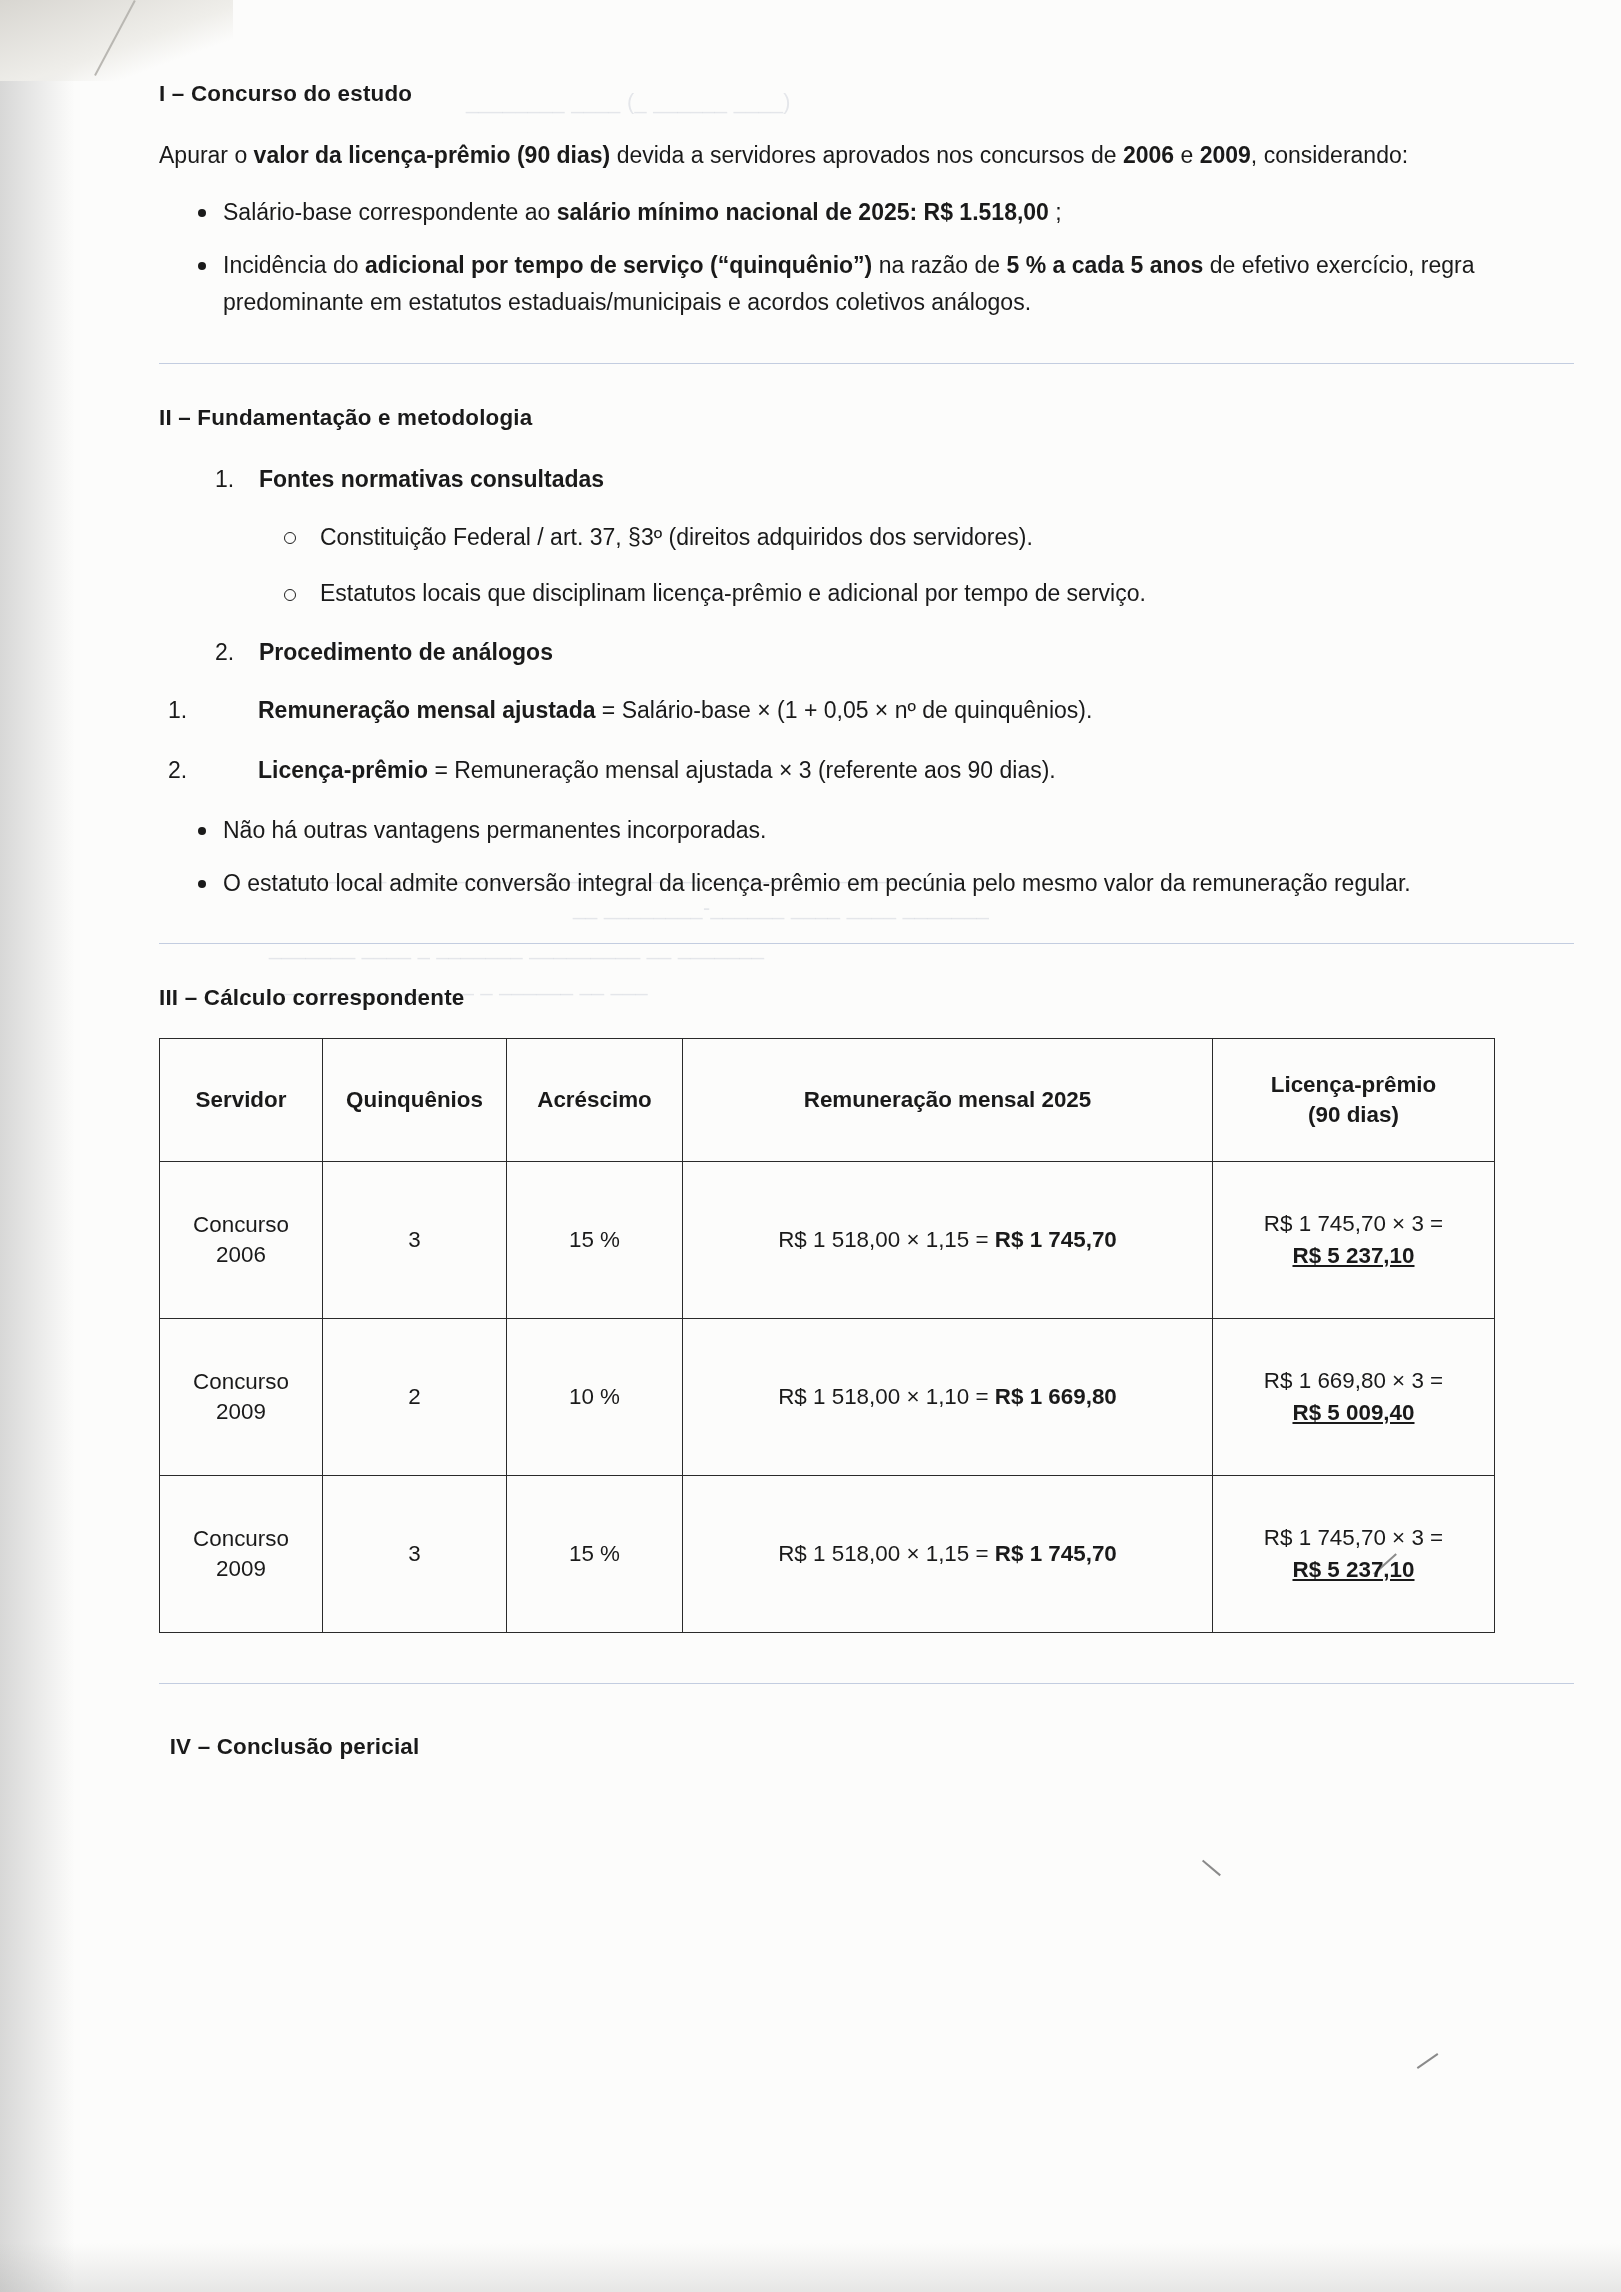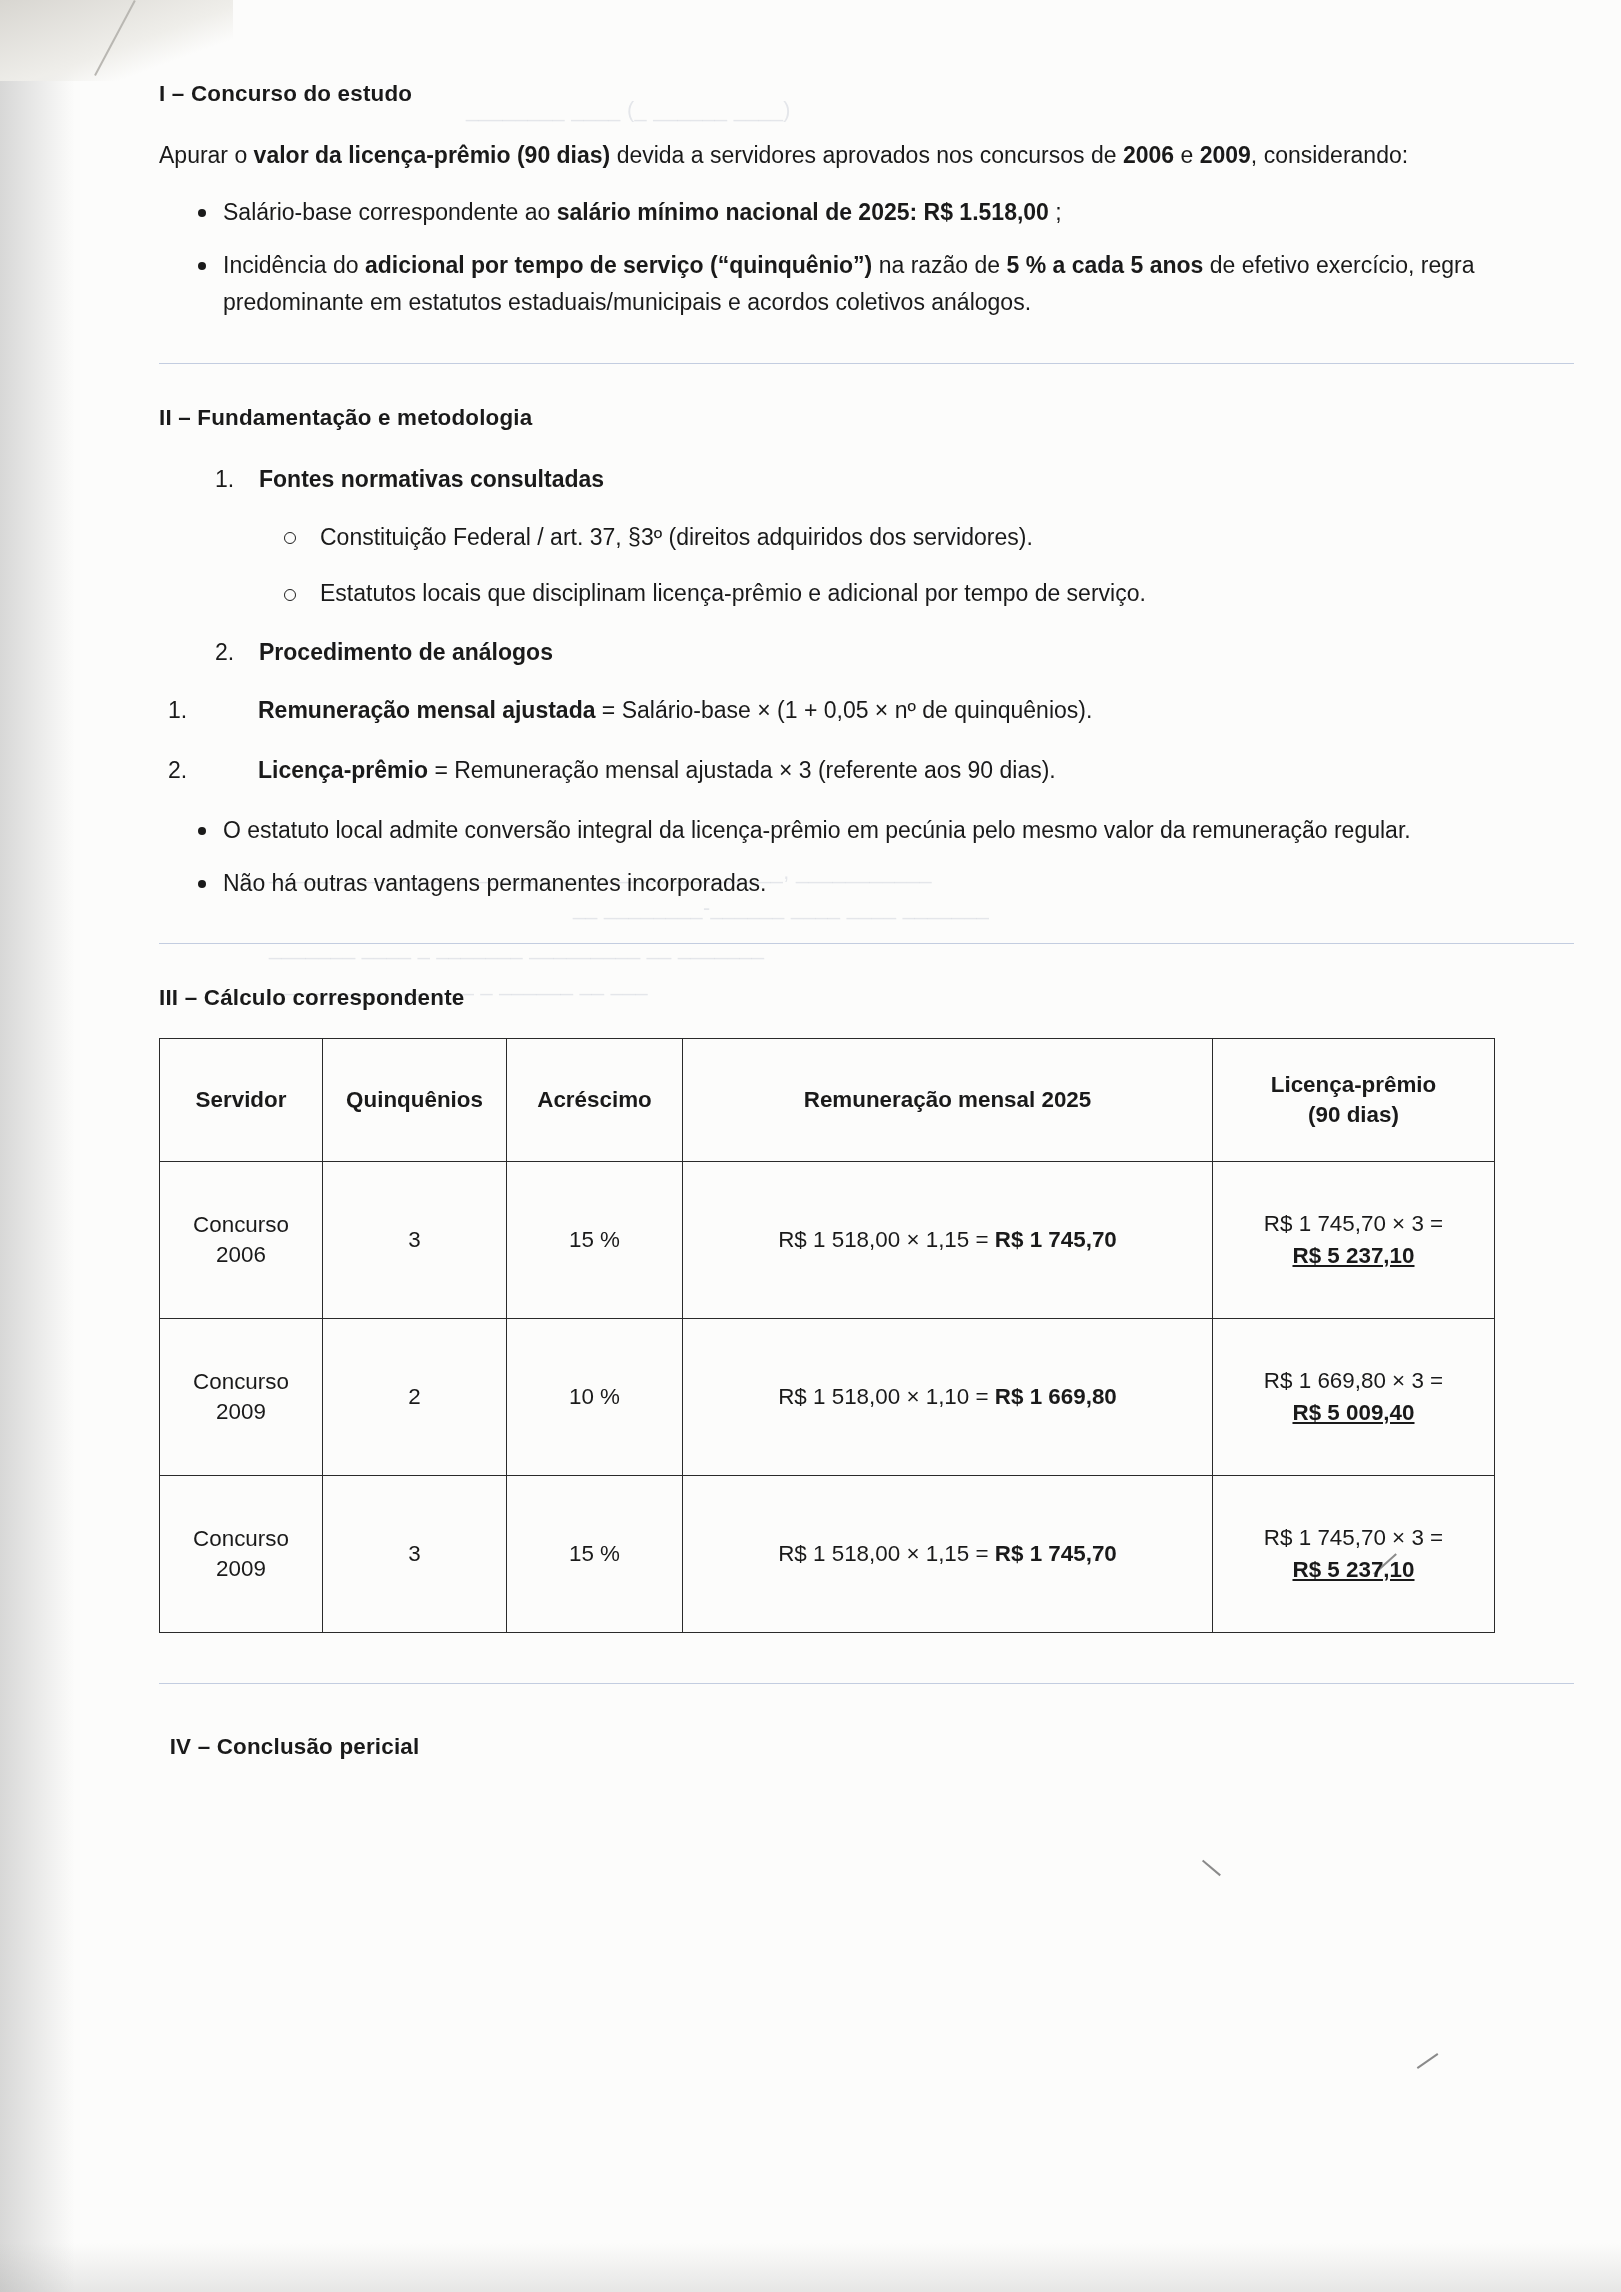--- a/index.html
+++ b/index.html
@@ -221,21 +221,21 @@
 </style>
 </head>
 <body>
 
 <div class="page">
 
   <div class="scan-shadow-left"></div>
   <div class="scan-corner"></div>
   <div class="scan-shadow-bottom"></div>
 
-  <div class="ghost" style="top:98px; left:466px;">________ ____ (_ ______ ____)</div>
+  <div class="ghost" style="top:90px; left:466px;">________ ____ (_ ______ ____)</div>
   <div class="ghost" style="top:860px; left:269px;">_______ __ ______ _____ _ ___ _____ _________, ___________</div>
   <div class="ghost" style="top:896px; left:573px;">__ ________-______ ____ ____ _______</div>
   <div class="ghost" style="top:936px; left:269px;">_______ ____ _ _______ _________ __ _______</div>
   <div class="ghost" style="top:972px; left:282px;">____ _____ ___ __ _ ______ __ ___</div>
 
   <div class="pen-mark" style="top:1563px; left:1370px; width:30px; height:1.8px; transform:rotate(-42deg);"></div>
   <div class="pen-mark" style="top:1867px; left:1200px; width:23px; height:1.8px; transform:rotate(40deg);"></div>
   <div class="pen-mark" style="top:2060px; left:1415px; width:25px; height:1.8px; transform:rotate(-35deg);"></div>
 
   <div class="content">
@@ -270,22 +270,22 @@
       </li>
     </ol>
 
     <ol class="steps">
       <li><b>Remuneração mensal ajustada</b><span> = Salário-base × (1 + 0,05 × nº de quinquênios).</span></li>
       <li><b>Licença-prêmio</b><span> = Remuneração mensal ajustada × 3 (referente aos 90 dias).</span></li>
     </ol>
 
 
     <ul class="bullets">
+      <li>Não há outras vantagens permanentes incorporadas.</li>
       <li>O estatuto local admite conversão integral da licença-prêmio em pecúnia pelo mesmo valor da remuneração regular.</li>
-      <li>Não há outras vantagens permanentes incorporadas.</li>
     </ul>
 
     <hr class="rule">
 
     <h2 class="section" style="margin-bottom:5.4px;">III – Cálculo correspondente</h2>
 
     <table class="calc">
       <colgroup>
         <col class="col1">
           <col class="col2">

